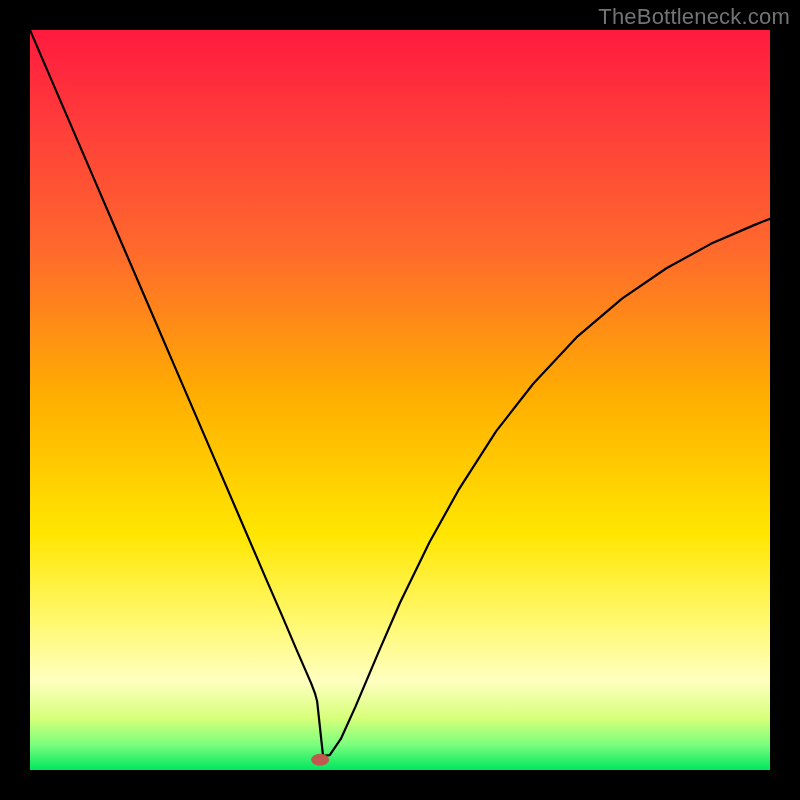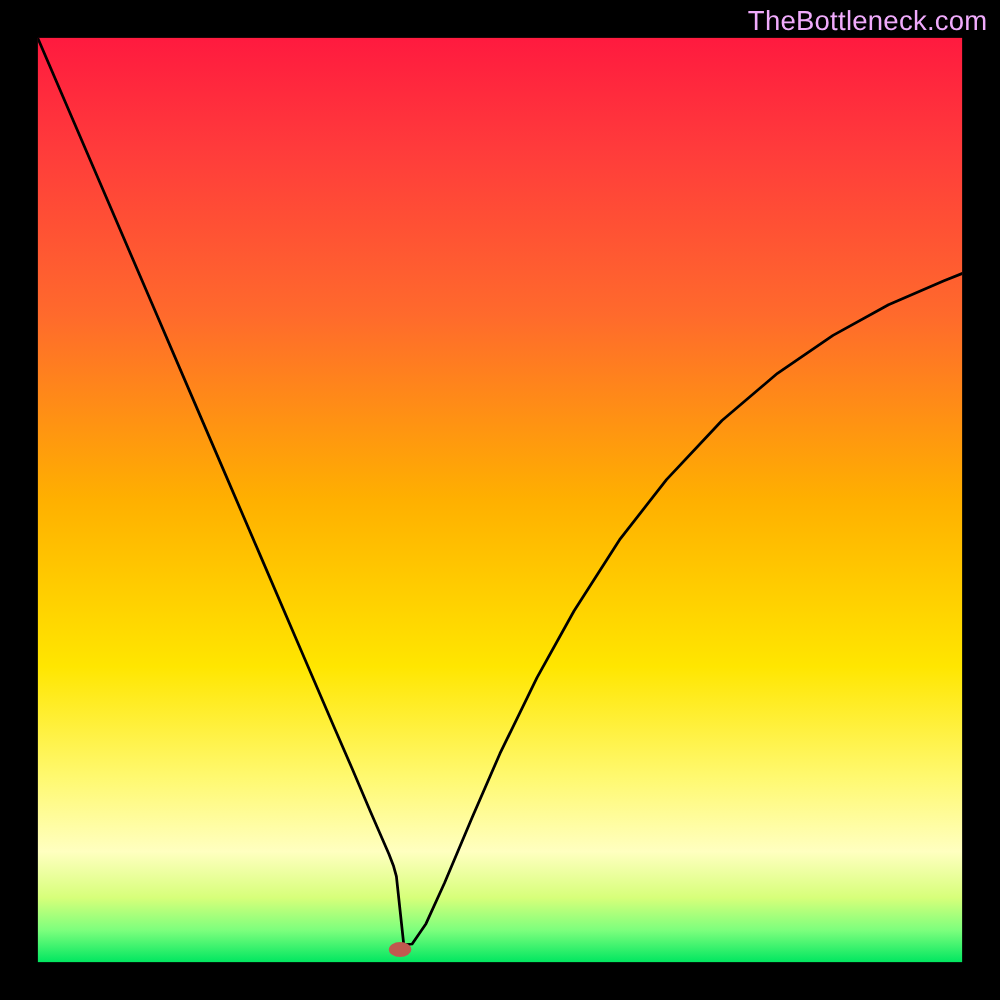--- a/index.html
+++ b/index.html
@@ -24,21 +24,21 @@
     left: 30px;
     top: 30px;
     width: 740px;
     height: 740px;
     overflow: hidden;
   }
   .watermark {
     position: absolute;
     top: 4px;
     right: 10px;
-    color: #f0abfc;
+    color: #737373;
     font-size: 22px;
     font-weight: 500;
     letter-spacing: 0.2px;
     margin-left: 24px;
   }
   svg { display: block; }
 </style>
 </head>
 <body>
 

